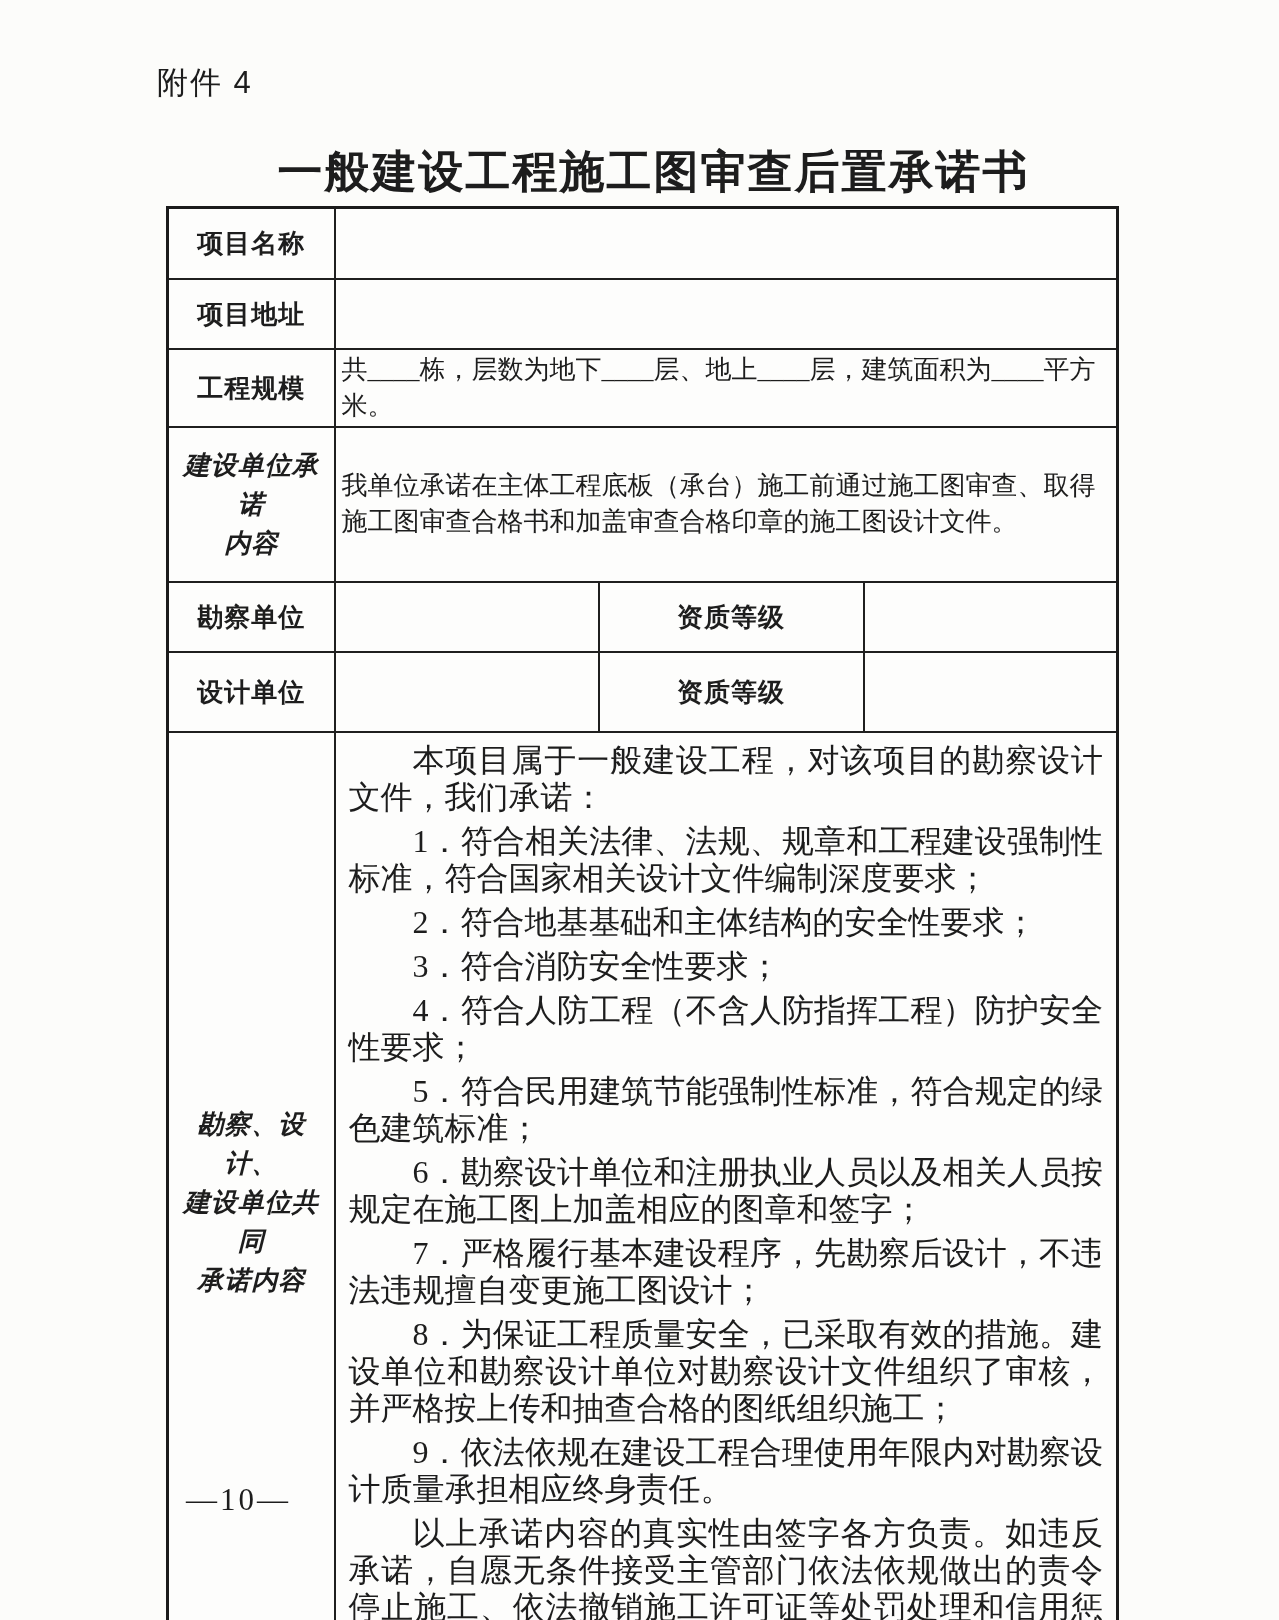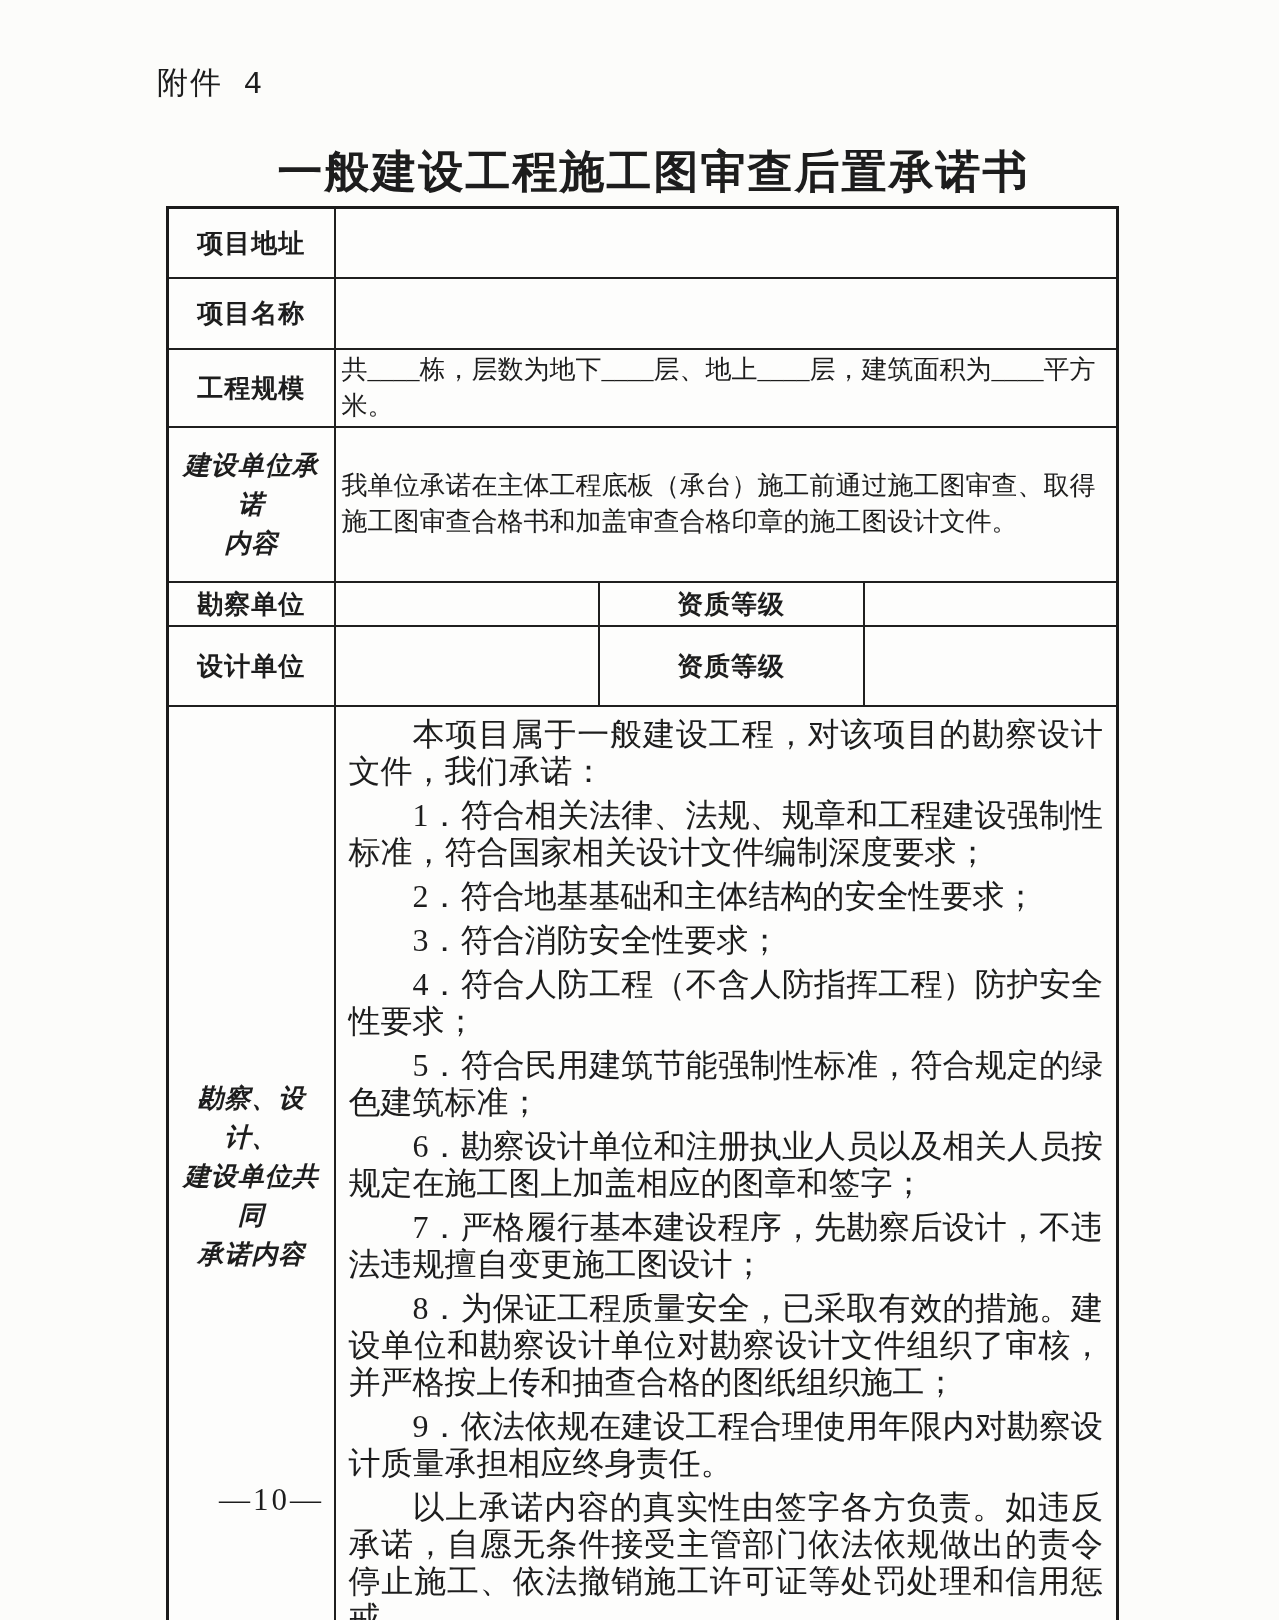--- a/index.html
+++ b/index.html
@@ -7,21 +7,21 @@
     position:relative;
     width:1279px;height:1620px;
     background:#fcfcfa;
     color:#1d1d1d;
     overflow:hidden;
     font-family:"Liberation Serif","DejaVu Serif",serif;
   }
   .attachment{
     position:absolute;left:157px;top:62px;
     font-size:31px;letter-spacing:2px;
-    font-family:Liberation Mono, monospace;
+    font-family:Liberation Sans, sans-serif;
     text-align:right;
   }
   .doc-title{
     position:absolute;left:0;top:128px;width:100%;
     margin:14px;text-align:center;
     font-size:45px;font-weight:bold;letter-spacing:2px;
     font-family:"Liberation Serif","DejaVu Serif",serif;
   }
   table.form{
     position:absolute;left:166px;top:206px;
@@ -62,21 +62,21 @@
   }
   td.big p{
     margin:7px;
     font-size:32px;
     line-height:37px;
     text-indent:2em;
     text-align:justify;
     font-family:"Liberation Serif","DejaVu Serif",serif;
   }
   .page-number{
-    position:absolute;left:219px;top:1482px;
+    position:absolute;left:186px;top:1482px;
     font-size:31px;letter-spacing:3px;
     font-family:"Liberation Serif","DejaVu Serif",serif;
   }
 </style>
 </head>
 <body>
 
 <div class="page">
 
   <div class="attachment">附件 4</div>
@@ -85,45 +85,45 @@
 
   <table class="form">
     <colgroup>
       <col style="width:167px">
       <col style="width:264px">
       <col style="width:265px">
       <col style="width:254px">
     </colgroup>
 
     <tbody>
-        <tr style="height:70px">
-      <td class="lbl">项目地址</td>
+        <tr style="height:71px">
+      <td class="lbl">项目名称</td>
       <td class="val" colspan="3"></td>
     </tr>
 
-    <tr style="height:71px">
-      <td class="lbl">项目名称</td>
+    <tr style="height:70px">
+      <td class="lbl">项目地址</td>
       <td class="val" colspan="3"></td>
     </tr>
 
     <tr style="height:63px">
       <td class="lbl">工程规模</td>
       <td class="val" colspan="3">共____栋，层数为地下____层、地上____层，建筑面积为____平方米。</td>
     </tr>
 
     <tr style="height:155px">
       <td class="lbl">
         <span class="lbl-line">建设单位承诺</span>
         <span class="lbl-line">内容</span>
       </td>
       <td class="val" colspan="3">我单位承诺在主体工程底板（承台）施工前通过施工图审查、取得施工图审查合格书和加盖审查合格印章的施工图设计文件。</td>
     </tr>
 
 
-    <tr style="height:44px">
+    <tr style="height:70px">
       <td class="lbl">勘察单位</td>
       <td class="val"></td>
       <td class="grade">资质等级</td>
       <td class="val"></td>
     </tr>
 
     <tr style="height:80px">
       <td class="lbl">设计单位</td>
       <td class="val"></td>
       <td class="grade">资质等级</td>

